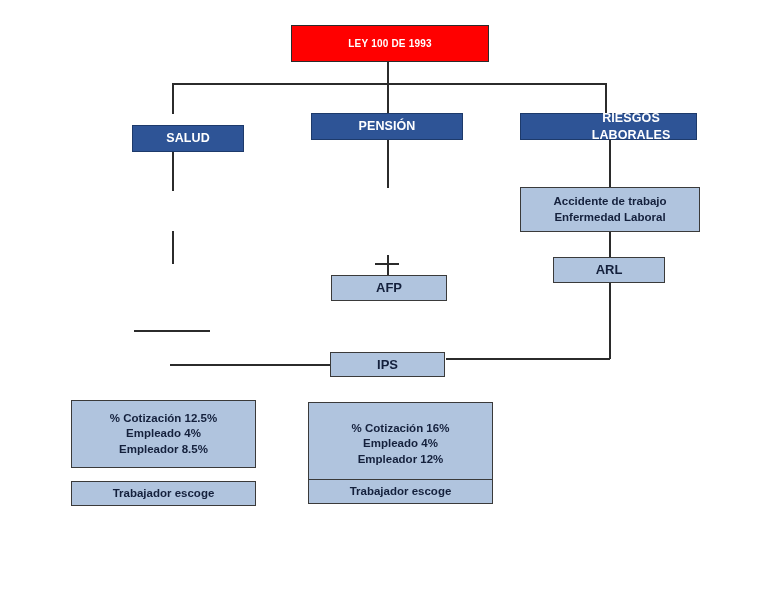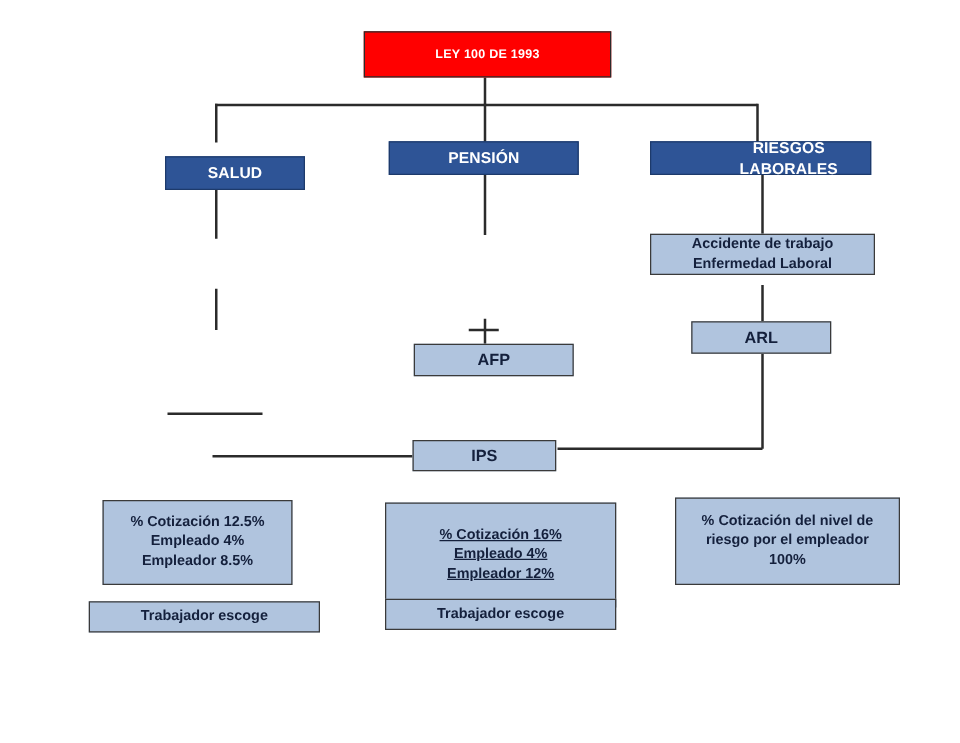--- a/index.html
+++ b/index.html
@@ -98,50 +98,45 @@
   <div class="box box-dark" style="left:132px; top:113px; width:112px; height:27px;margin-top:12px;">
     <span class="lbl">SALUD</span>
   </div>
   <div class="box box-dark" style="left:311px; top:113px; width:152px; height:27px;">
     <span class="lbl">PENSIÓN</span>
   </div>
   <div class="box box-dark" style="left:520px; top:113px; width:177px; height:27px;padding-left:45px;">
     <span class="lbl">RIESGOS LABORALES</span>
   </div>
 
-  <div class="box box-light" style="left:520px; top:187px; width:180px; height:33px;justify-content:center;">
+  <div class="box box-light" style="left:520px; top:187px; width:180px; height:45px;justify-content:center;">
     <span class="lbl">Accidente de trabajo
 Enfermedad Laboral</span>
   </div>
 
-  <div class="box box-light plain" style="left:331px; top:275px; width:128px; height:26px;">
+  <div class="box box-light plain" style="left:331px; top:275px; width:116px; height:26px;">
     <span class="lbl">AFP</span>
   </div>
   <div class="box box-light plain" style="left:553px; top:257px; width:112px; height:26px;align-items:center;">
     <span class="lbl">ARL</span>
   </div>
 
   <div class="box box-light plain" style="left:330px; top:352px; width:115px; height:25px;text-align:right;">
     <span class="lbl">IPS</span>
   </div>
 
-  <div class="box box-light" style="left:82px; top:400px; width:152px; height:68px;">
+  <div class="box box-light" style="left:71px; top:400px; width:185px; height:68px;">
     <span class="lbl">% Cotización 12.5%
 Empleado 4%
 Empleador 8.5%</span>
   </div>
-  <div class="box box-light" style="left:308px; top:402px; width:185px; height:84px;text-decoration:underline;">
+  <div class="box box-light" style="left:308px; top:402px; width:185px; height:84px;">
     <span class="lbl">% Cotización 16%
 Empleado 4%
 Empleador 12%</span>
-  </div>
-  <div class="box box-light" style="left:540px; top:398px; width:180px; height:70px;">
-    <span class="lbl">% Cotización del nivel de
-riesgo por el empleador
-100%</span>
   </div>
 
   <div class="box box-light" style="left:71px; top:481px; width:185px; height:25px;">
     <span class="lbl">Trabajador escoge</span>
   </div>
   <div class="box box-light" style="left:308px; top:479px; width:185px; height:25px;">
     <span class="lbl">Trabajador escoge</span>
   </div>
 
 </div>

